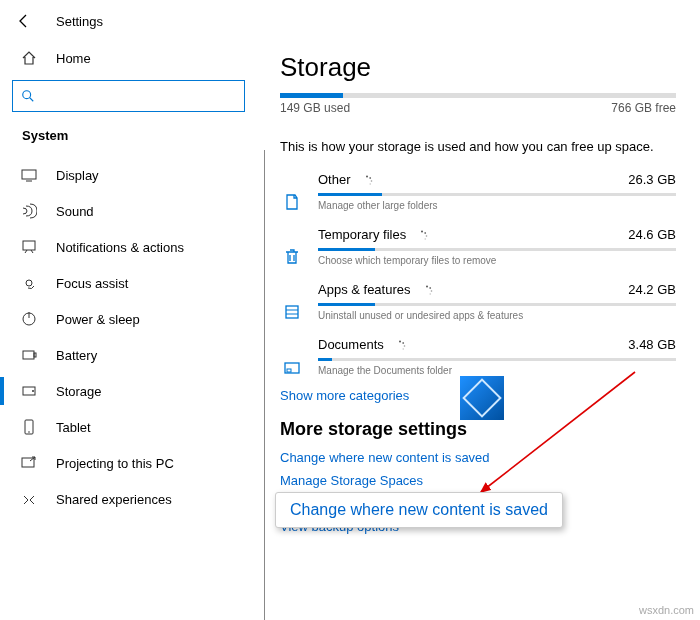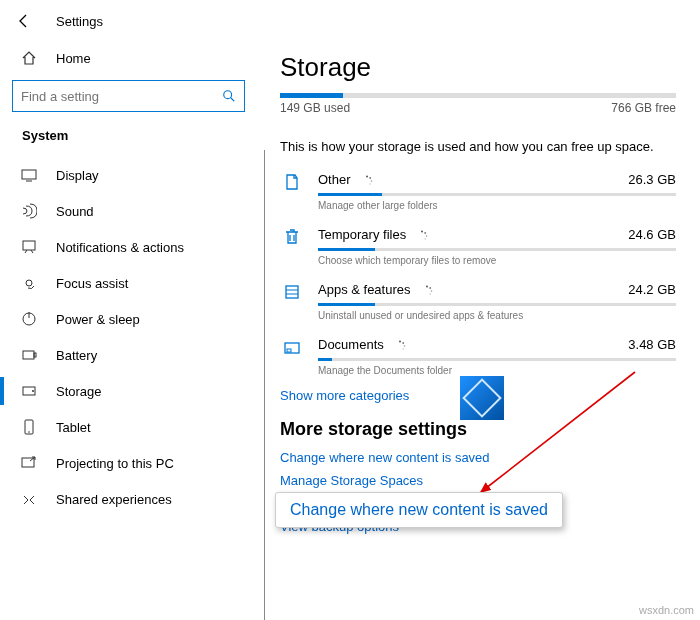--- a/index.html
+++ b/index.html
@@ -17,21 +17,21 @@
 .sect{font-weight:700;font-size:13px;margin:6px 12px 14px 12px}
 .nav-item{display:flex;align-items:center;padding:10px 10px;cursor:pointer;position:relative}
 .nav-item.active::before{content:"";position:absolute;left:-10px;top:4px;bottom:4px;width:4px;background:#0078d4}
 .nav-item .ic{width:18px;margin-right:18px;display:flex;align-items:center;justify-content:center;color:#333}
 .main{flex:1;padding:8px 24px 0 22px;overflow:hidden;position:relative}
 .h1{font-size:26px;font-weight:400;margin:2px 0 10px 0}
 .barbg{height:5px;background:#ddd;position:relative;margin-bottom:3px}
 .barfill{height:5px;background:#0078d4;position:absolute;left:0;top:0}
 .barlabels{display:flex;justify-content:space-between;font-size:12px;color:#555;margin-bottom:24px}
 .desc{font-size:13px;margin-bottom:10px}
-.cat{display:flex;align-items:flex-start;padding:8px 0}
+.cat{display:flex;align-items:flex-end;padding:8px 0}
 .cat .cic{width:24px;margin-right:14px;margin-top:1px;color:#0078d4;display:flex;justify-content:center}
 .cat .cbody{flex:1}
 .cat .ctop{display:flex;justify-content:space-between;align-items:center}
 .cat .cname{font-size:13px}
 .cat .csize{font-size:13px}
 .cat .cbar{height:3px;background:#ddd;margin:6px 0 4px 0;position:relative}
 .cat .cbarf{height:3px;background:#0078d4;position:absolute;left:0;top:0}
 .cat .chint{font-size:10px;color:#777}
 .spin{display:inline-block;width:12px;height:12px;margin-left:10px;vertical-align:middle}
 .spin svg{animation:rot 1.2s linear infinite}
@@ -63,21 +63,20 @@
   <div class="side">
     <div class="home-row">
       <span class="ic">
         <svg width="16" height="16" viewBox="0 0 16 16">
             <path d="M2 8 L8 2 L14 8 M4 7 V14 H12 V7" stroke="#333" stroke-width="1.2" fill="none"></path>
           </svg>
       </span>
       <span>Home</span>
     </div>
     <div class="search">
-      <input placeholder="Find a setting" style="">
       <span class="sic">
         <svg width="14" height="14" viewBox="0 0 16 16">
             <circle cx="6.5" cy="6.5" r="4.5" stroke="#0078d4" stroke-width="1.3" fill="none"></circle>
             <line x1="10" y1="10" x2="14" y2="14" stroke="#0078d4" stroke-width="1.3"></line>
           </svg>
       </span>
     </div>
     <div class="sect">System</div>
     <div id="nav">
         <div class="nav-item">

